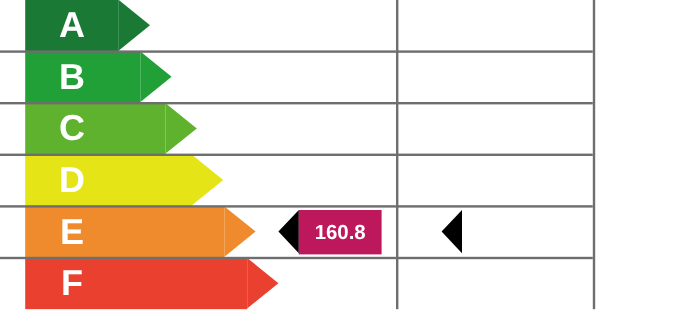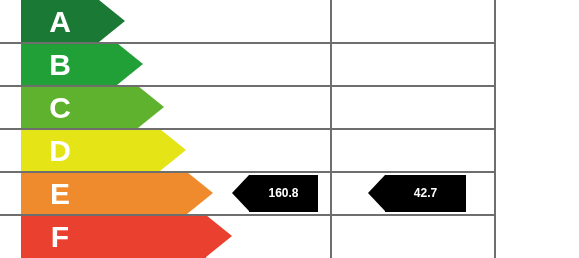--- a/index.html
+++ b/index.html
@@ -92,23 +92,23 @@
     width: 0;
     height: 0;
     border-top: 18.5px solid transparent;
     border-bottom: 18.5px solid transparent;
     border-right: 17px solid #000000;
   }
   .marker-body {
     position: absolute;
     top: 0;
     height: 37px;
-    background: #000000;
+    background: #be185d;
     color: #ffffff;
-    font-size: 12px;
+    font-size: 17px;
     font-weight: bold;
     line-height: 37px;
     text-align: center;
     font-family: "Liberation Sans", sans-serif;
   }
 </style>
 </head>
 <body>
 
 <div id="chart">
@@ -161,21 +161,20 @@
       <div class="band-letter">E</div>
     </div>
 
     <div class="marker" style="left:232px;top:3px;width:86px;">
       <div class="marker-tip"></div>
       <div class="marker-body" style="left:17px;width:69px;">160.8</div>
     </div>
 
     <div class="marker" style="left:368px;top:3px;width:98px;">
       <div class="marker-tip"></div>
-      <div class="marker-body" style="left:17px;width:81px;">42.7</div>
     </div>
   </div>
 
   <div class="row" style="top:215px;">
     <div class="band">
       <div class="band-body" style="width:185px;background:#e9402f;"></div>
       <div class="band-tip" style="left:185px;border-left:26px solid #e9402f;"></div>
       <div class="band-letter">F</div>
     </div>
   </div>

